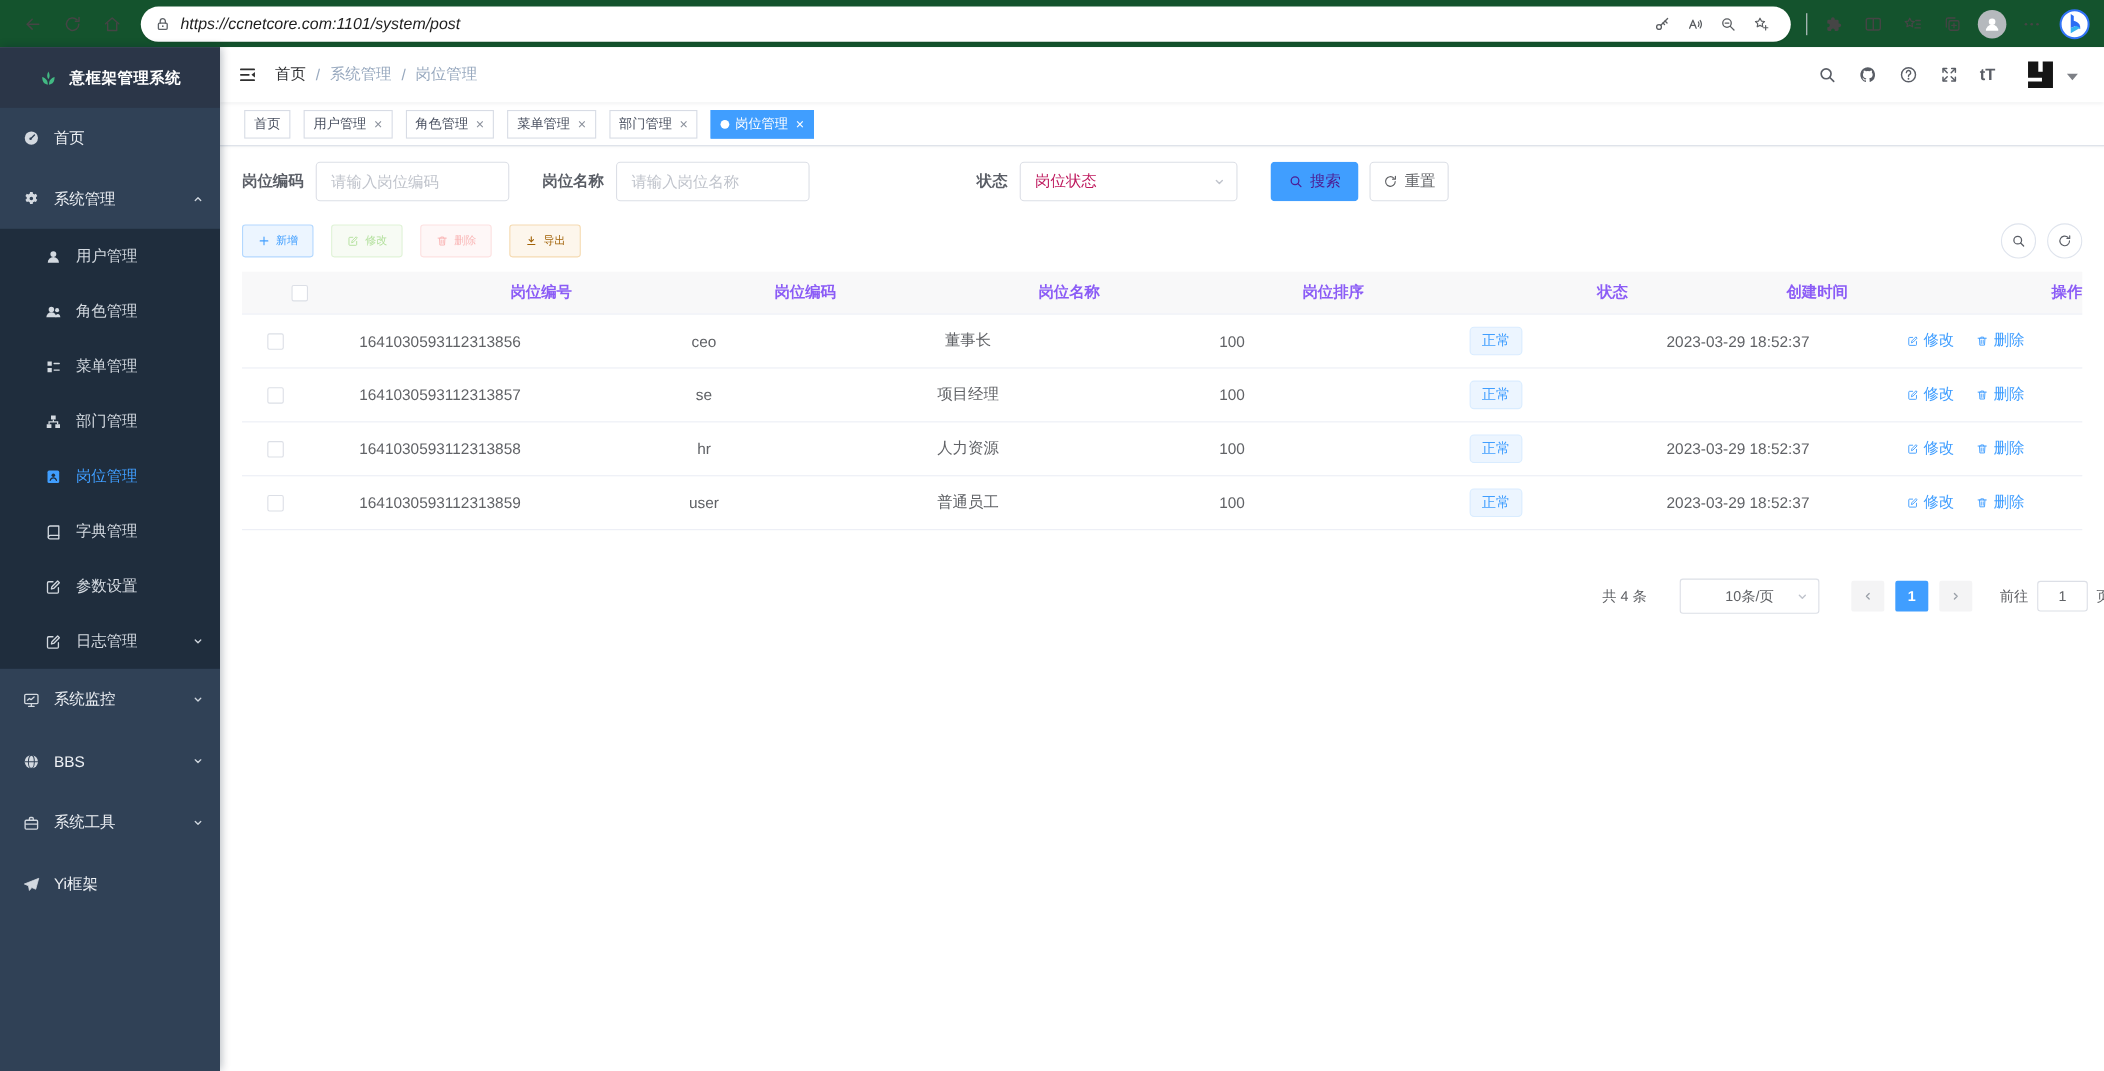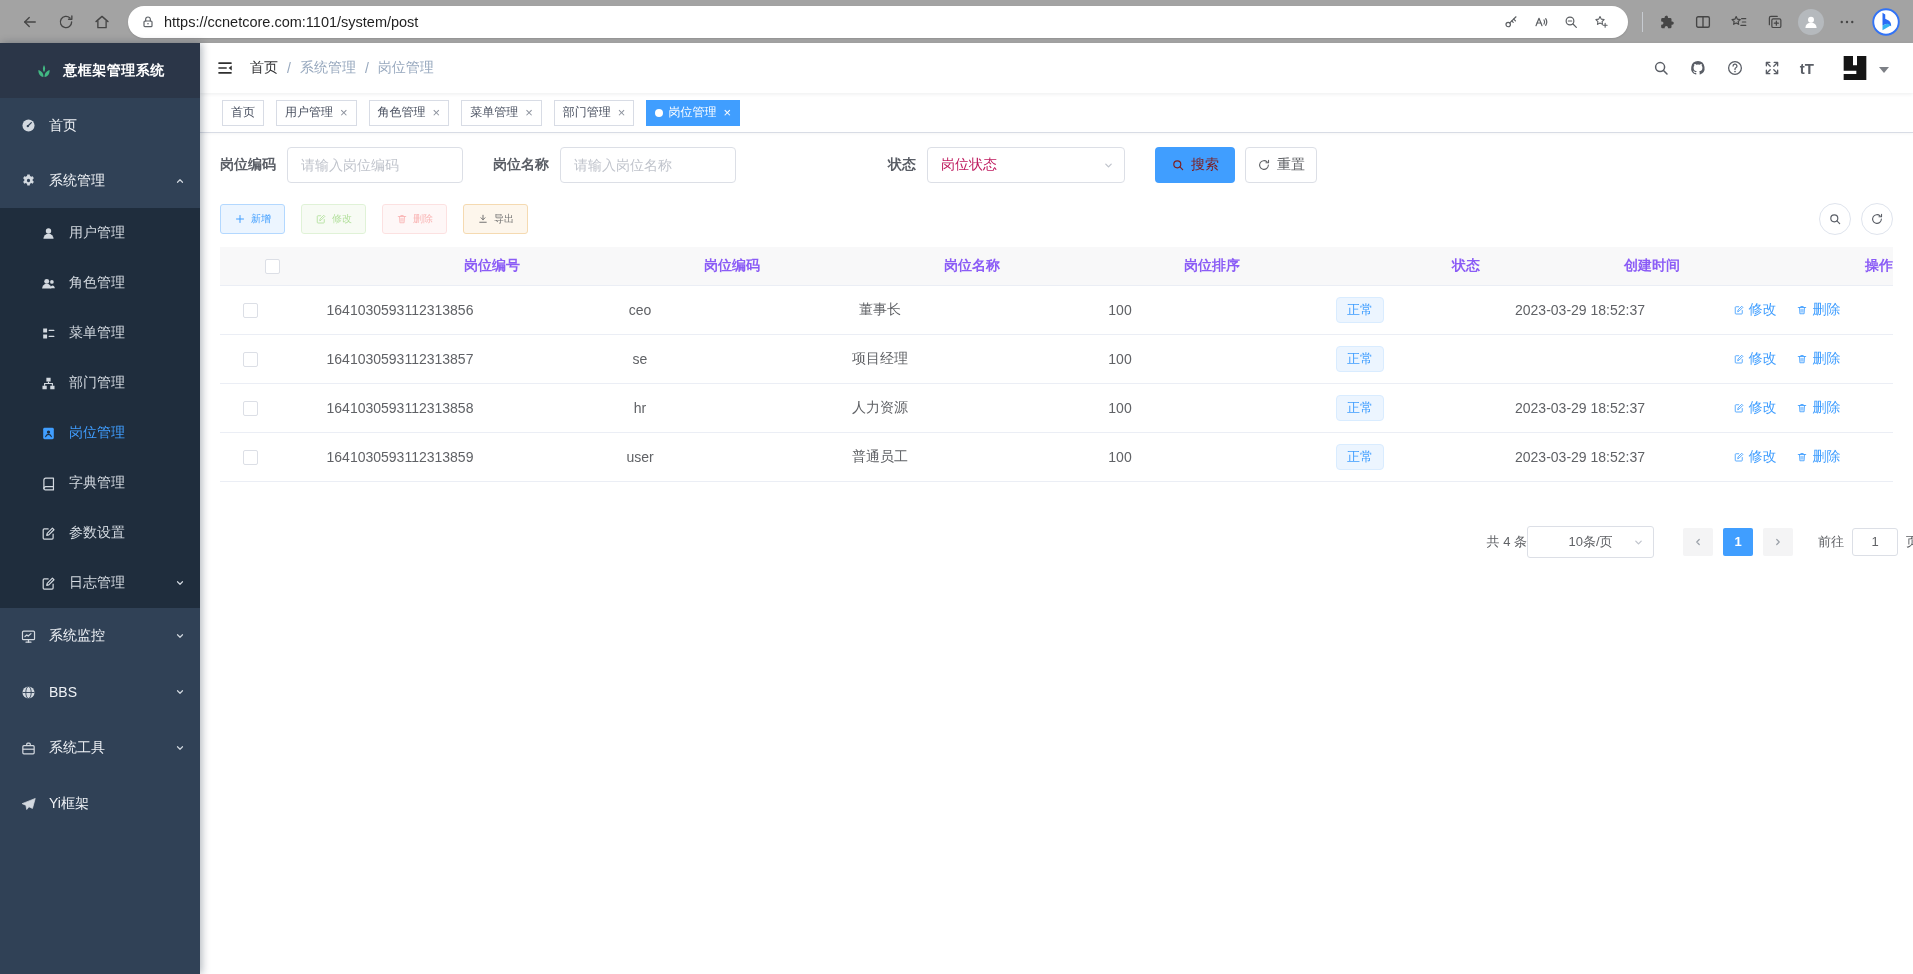--- a/index.html
+++ b/index.html
@@ -5,21 +5,21 @@
   * { box-sizing: border-box; margin: 0; padding: 0; }
   html,body { width:1913px; height:974px; overflow:hidden; }
   body { font-family:"Liberation Sans","DejaVu Sans",sans-serif; background:#fff; color:#303133; }
   svg { display:block; }
   .ic { width:18px; height:18px; }
   .ic16 { width:16px; height:16px; }
   .ic14 { width:14px; height:14px; }
   .ic12 { width:12px; height:12px; }
 
   
-  .browser-bar { height:43px; background:#a3a3a3; display:flex; align-items:center; padding:0 12px; }
+  .browser-bar { height:43px; background:#14532d; display:flex; align-items:center; padding:0 12px;font-style:italic; }
   .bicon { width:36px; height:34px; border-radius:6px; display:flex; align-items:center; justify-content:center; color:#454545; flex-shrink:0; cursor:pointer; }
   .url-pill { flex:1; height:32px; background:#fff; border-radius:16px; margin:0 8px; display:flex; align-items:center; padding:0 12px; box-shadow:0 1px 2px rgba(0,0,0,.10); min-width:0; }
   .url-pill .lock { color:#5f6368; margin-right:8px; flex-shrink:0; }
   .url-text { font-size:14.5px; color:#1f1f1f; white-space:nowrap; overflow:hidden; flex:1; }
   .pillicon { width:30px; height:28px; display:flex; align-items:center; justify-content:center; color:#5c5f63; flex-shrink:0; cursor:pointer; }
   .vsep { width:1px; height:20px; background:#c7cbd1; margin:0 6px; flex-shrink:0; }
   .avatar-gray { width:26px; height:26px; border-radius:50%; background:#b5b9bd; color:#fff; display:flex; align-items:center; justify-content:center; overflow:hidden; }
   .bing { width:30px; height:30px; margin-left:6px; flex-shrink:0; cursor:pointer; }
 
   
@@ -66,42 +66,42 @@
 
   .filter-row { display:flex; align-items:center; margin-bottom:20px; }
   .f-label { font-size:14px; font-weight:700; color:#5a5e66; margin-right:11px; white-space:nowrap; }
   .f-input { width:176px; height:36px; border:1px solid #dcdfe6; border-radius:4px; padding:0 13px; font-size:14px; color:#606266; outline:none; background:#fff; }
   .f-input::placeholder { color:#c0c4cc; }
   .gap30 { margin-left:30px; }
   .gap150 { margin-left:152px; }
   .f-select { width:198px; height:36px; border:1px solid #dcdfe6; border-radius:4px; padding:0 28px 0 13px; font-size:14px; color:#be185d; display:flex; align-items:center; position:relative; cursor:pointer; background:#fff; }
   .f-select .chev { position:absolute; right:9px; top:11px; width:13px; height:13px; color:#c0c4cc; }
   .btn { height:36px; border-radius:4px; font-size:14px; display:inline-flex; align-items:center; justify-content:center; gap:6px; cursor:pointer; border:1px solid transparent; }
-  .btn-primary { background:#409eff; color:#7f1d1d; width:80px; margin-left:30px; }
+  .btn-primary { background:#409eff; color:#4c1d95; width:80px; margin-left:30px; }
   .btn-plain { background:#fff; border-color:#dcdfe6; color:#606266; width:72px; margin-left:10px; }
 
   .toolbar-row { display:flex; align-items:center; margin-bottom:12px; }
   .tbtn { height:30px; padding:0 13px; border-radius:3px; font-size:10px; display:inline-flex; align-items:center; gap:5px; border:1px solid; cursor:pointer; margin-right:16px; background:#fff; }
   .tbtn-add { color:#409eff; background:#ecf5ff; border-color:#b3d8ff; }
   .tbtn-edit { color:#67c23a; background:#f0f9eb; border-color:#c2e7b0; opacity:.5; }
   .tbtn-del { color:#f56c6c; background:#fef0f0; border-color:#fbc4c4; opacity:.5; }
-  .tbtn-export { color:#737373; background:#fdf6ec; border-color:#f5dab1; }
+  .tbtn-export { color:#a16207; background:#fdf6ec; border-color:#f5dab1; }
   .circle-btns { margin-left:auto; display:flex; gap:10px; }
   .cbtn { width:32px; height:32px; border-radius:50%; border:1px solid #dfe4ed; background:#fff; color:#5a5e66; display:flex; align-items:center; justify-content:center; cursor:pointer; }
 
   table.grid { width:100%; border-collapse:collapse; table-layout:fixed; }
   .grid th { height:38px; background:#f8f8f9; color:#8b5cf6; font-size:14px; font-weight:700; border-bottom:1px solid #ebeef5; text-align:right; }
   .grid td { height:49px; color:#606266; font-size:14px; border-bottom:1px solid #ebeef5; text-align:center; white-space:nowrap; }
   .cb { width:15px; height:15px; border:1px solid #dcdfe6; border-radius:2px; background:#fff; display:inline-block; vertical-align:middle; cursor:pointer; }
   .status-tag { display:inline-flex; align-items:center; height:26px; padding:0 10px; background:#ecf5ff; border:1px solid #d9ecff; border-radius:4px; color:#409eff; font-size:13px; }
   .op-link { color:#409eff; font-size:14px; display:inline-flex; align-items:center; gap:4px; cursor:pointer; }
   .op-link + .op-link { margin-left:16px; }
 
   .pagination { display:flex; align-items:center; justify-content:flex-end; margin-top:44px; margin-right:-26px; font-size:13px; color:#606266; white-space:nowrap; }
-  .pg-total { margin-right:0; }
+  .pg-total { margin-right:30px; }
   .pg-size { width:127px; height:32px; border:1px solid #dcdfe6; border-radius:3px; display:flex; align-items:center; justify-content:center; position:relative; color:#606266; cursor:pointer; margin-right:24px; background:#fff; }
   .pg-size .chev { position:absolute; right:8px; top:9px; width:13px; height:13px; color:#c0c4cc; }
   .pg-btn { min-width:30px; height:28px; border-radius:2px; background:#f4f4f5; color:#9aa0a8; display:flex; align-items:center; justify-content:center; margin:0 5px; cursor:pointer; }
   .pg-num { min-width:30px; height:28px; border-radius:2px; background:#409eff; color:#fff; font-weight:700; display:flex; align-items:center; justify-content:center; margin:0 5px; cursor:pointer; }
   .pg-goto { margin-left:20px; display:flex; align-items:center; gap:8px; }
   .pg-input { width:46px; height:28px; border:1px solid #dcdfe6; border-radius:3px; text-align:center; font-size:13px; color:#606266; outline:none; }
 </style>
 </head>
 <body>
 

